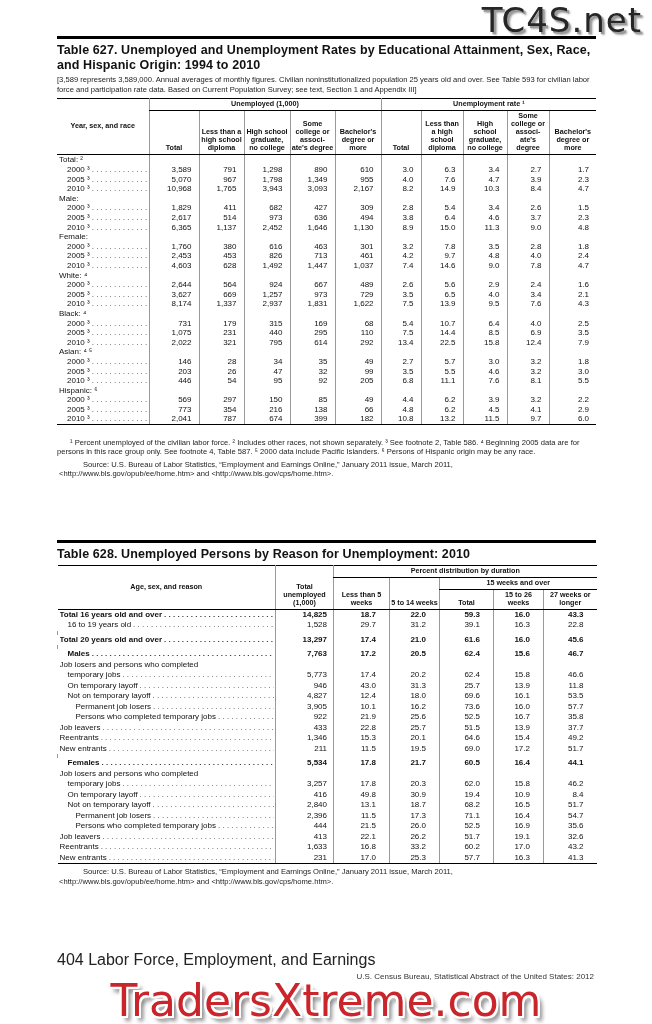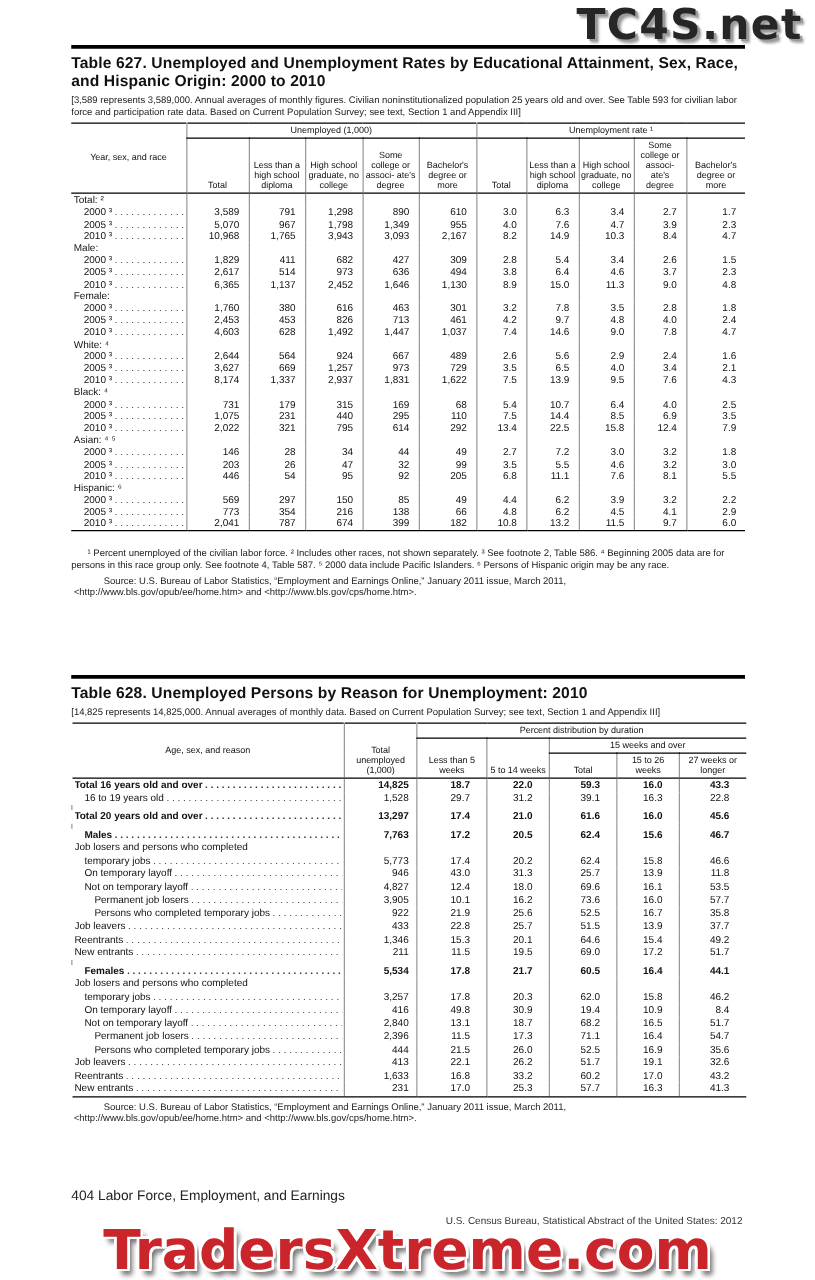--- a/index.html
+++ b/index.html
@@ -9,21 +9,21 @@
     font-family:"Liberation Sans", sans-serif; color:#111; overflow:hidden;
   }
   .sec { position:absolute; left:57px; width:539px; }
   .sec627 { top:36px; }
   .sec628 { top:540px; }
   .heavy { border-top:3px solid #000; }
   .tbl-title { font-size:12.5px; font-weight:bold; line-height:1.17; margin:4px 0 3px 0; letter-spacing:.1px; }
   .note { font-size:7.6px; line-height:1.24; margin-bottom:4px; color:#222; }
 
   table { border-collapse:collapse; table-layout:fixed; width:539px; border-top:1.5px solid #000; }
-  th { font-weight:normal; font-size:7.2px; line-height:1.12; text-align:center; vertical-align:bottom;
+  th { font-weight:bold; font-size:7.2px; line-height:1.12; text-align:center; vertical-align:bottom;
        padding:1px 1px 2px 1px; border-left:1px solid #999; border-bottom:1px solid #000; }
   th.stubhead { border-left:none; vertical-align:middle; }
   td { font-size:8px; border-left:1px solid #999; vertical-align:bottom; }
   td.stub { border-left:none; text-align:left; padding:0 1px 0 2px; overflow:hidden; }
   td.num { text-align:right; padding-right:9px; white-space:nowrap; }
   tbody tr:last-child td { border-bottom:1px solid #000; }
   .stubflex { display:flex; align-items:baseline; overflow:hidden; white-space:nowrap; }
   .stubflex .lbl { flex:0 0 auto; }
   .stubflex .dots { flex:1 1 auto; overflow:hidden; white-space:nowrap; margin-left:2px; color:#333; }
   .lbl-line { white-space:nowrap; overflow:hidden; }
@@ -34,44 +34,44 @@
   .t628 td.num { padding-right:13px; }
   .t628 tbody td:nth-child(2) { padding-right:6px; }
   .t628 tr.bold td { font-weight:bold; }
   .t628 tr.spacer-row td { height:4px; line-height:4px; }
 
   .footnotes { font-size:7.6px; line-height:1.22; margin-top:13px; text-indent:13px; color:#222; }
   .source { font-size:7.6px; line-height:1.25; margin-top:3px; color:#222; }
   .source .l1 { padding-left:26px; }
   .source .l2 { padding-left:2px; }
 
-  .footer-left { position:absolute; left:57px; top:951px; font-size:11px; color:#222; }
+  .footer-left { position:absolute; left:57px; top:951px; font-size:16px; color:#222; }
   .footer-right { position:absolute; right:58px; top:972px; font-size:8px; color:#333; }
 
-  .wm { position:absolute; font-weight:700; white-space:nowrap; font-family:"DejaVu Sans", sans-serif; }
+  .wm { position:absolute; font-weight:400; white-space:nowrap; font-family:"DejaVu Sans", sans-serif; }
   .wm-top { top:0px; right:10px; font-size:34px; color:#262626; letter-spacing:1px;
             text-shadow:2px 2px 0 #9a9a9a, 3px 3px 2px rgba(0,0,0,.35); }
   .wm-mid { top:483px; left:50%; transform:translateX(-50%); font-size:40px; color:#c9252b; letter-spacing:2px;
             text-shadow:
               -2px -2px 0 #fff, 2px -2px 0 #fff, -2px 2px 0 #fff, 2px 2px 0 #fff,
               0 -2px 0 #fff, 0 2px 0 #fff, -2px 0 0 #fff, 2px 0 0 #fff,
               4px 5px 3px rgba(0,0,0,.5); }
   .wm-bottom { top:975px; left:50%; transform:translateX(-50%); font-size:44px; color:#c9252b; letter-spacing:0px;
             text-shadow:
               -2px -2px 0 #fff, 2px -2px 0 #fff, -2px 2px 0 #fff, 2px 2px 0 #fff,
               0 -2px 0 #fff, 0 2px 0 #fff, -2px 0 0 #fff, 2px 0 0 #fff,
               4px 5px 4px rgba(0,0,0,.55); }
 </style>
 </head>
 <body>
 
 <div class="page">
 
   <div class="sec sec627 heavy">
-    <div class="tbl-title">Table 627. Unemployed and Unemployment Rates by Educational Attainment, Sex, Race, and Hispanic Origin: 2000 to 2010</div>
+    <div class="tbl-title">Table 627. Unemployed and Unemployment Rates by Educational Attainment, Sex, Race, and Hispanic Origin: 1994 to 2010</div>
     <div class="note">[3,589 represents 3,589,000. Annual averages of monthly figures. Civilian noninstitutionalized population 25 years old and over. See Table 593 for civilian labor force and participation rate data. Based on Current Population Survey; see text, Section 1 and Appendix III]</div>
     <table class="t627">
       <colgroup>
         <col style="width:92px">
           <col style="width:50px">
           <col style="width:45px">
           <col style="width:46px">
         <col style="width:45px">
           <col style="width:46px">
           <col style="width:40px">
@@ -451,24 +451,24 @@
           <tr class="data-row">
             <td class="stub">
               <div class="stubflex" style="padding-left: 8px;">
                 <span class="lbl">2000 ³</span>
                 <span class="dots">. . . . . . . . . . . . . . . . . . . . . . . . . . . . . . . . . . . . . . . . . . . . . . . . . . . . . . . . . . . . . . . . . . . . . .</span>
               </div>
             </td>
             <td class="num">146</td>
             <td class="num">28</td>
             <td class="num">34</td>
-            <td class="num">44</td>
+            <td class="num">35</td>
             <td class="num">49</td>
             <td class="num">2.7</td>
-            <td class="num">7.2</td>
+            <td class="num">5.7</td>
             <td class="num">3.0</td>
             <td class="num">3.2</td>
             <td class="num">1.8</td>
           </tr>
           <tr class="data-row">
             <td class="stub">
               <div class="stubflex" style="padding-left: 8px;">
                 <span class="lbl">2005 ³</span>
                 <span class="dots">. . . . . . . . . . . . . . . . . . . . . . . . . . . . . . . . . . . . . . . . . . . . . . . . . . . . . . . . . . . . . . . . . . . . . .</span>
               </div>
@@ -573,21 +573,20 @@
     </table>
     <div class="footnotes">¹ Percent unemployed of the civilian labor force. ² Includes other races, not shown separately. ³ See footnote 2, Table 586. ⁴ Beginning 2005 data are for persons in this race group only. See footnote 4, Table 587. ⁵ 2000 data include Pacific Islanders. ⁶ Persons of Hispanic origin may be any race.</div>
     <div class="source">
       <div class="l1">Source: U.S. Bureau of Labor Statistics, “Employment and Earnings Online,” January 2011 issue, March 2011,</div>
       <div class="l2">&lt;http://www.bls.gov/opub/ee/home.htm&gt; and &lt;http://www.bls.gov/cps/home.htm&gt;.</div>
     </div>
   </div>
 
   <div class="sec sec628 heavy">
     <div class="tbl-title">Table 628. Unemployed Persons by Reason for Unemployment: 2010</div>
-    <div class="note">[14,825 represents 14,825,000. Annual averages of monthly data. Based on Current Population Survey; see text, Section 1 and Appendix III]</div>
     <table class="t628">
       <colgroup>
         <col style="width:218px">
           <col style="width:58px">
           <col style="width:56px">
           <col style="width:50px">
         <col style="width:54px">
           <col style="width:50px">
           <col style="width:53px">
       </colgroup>

